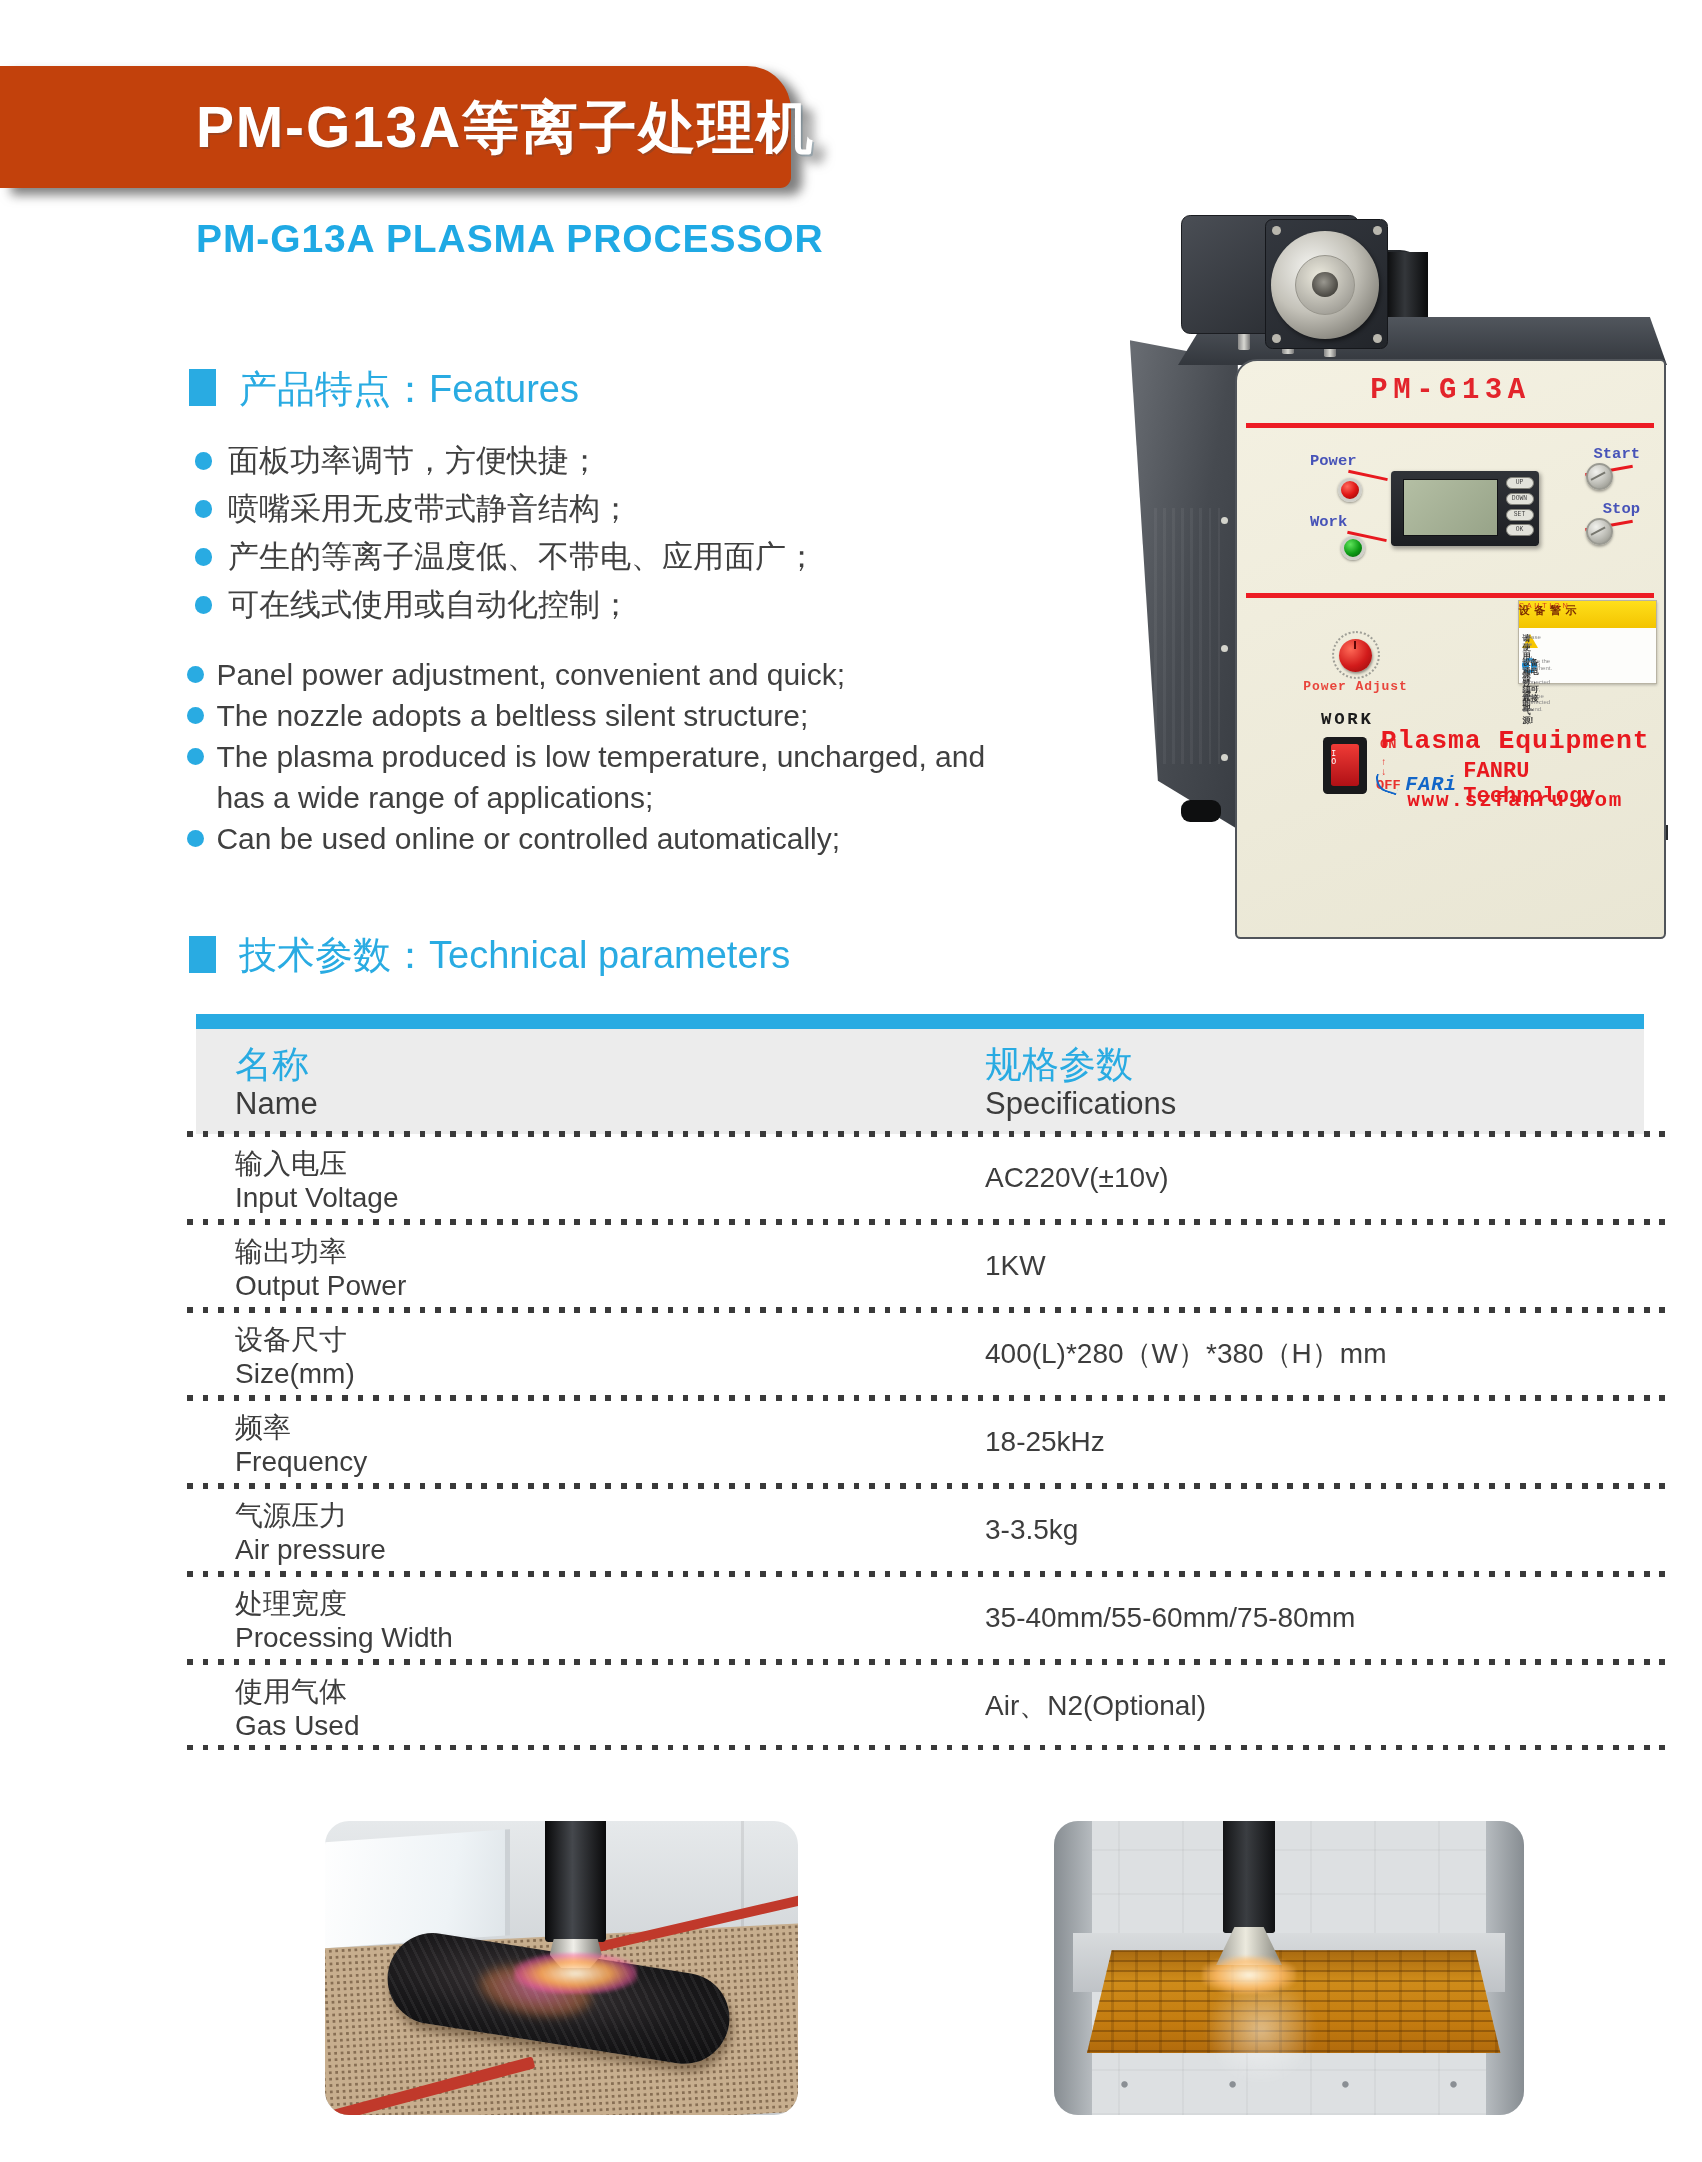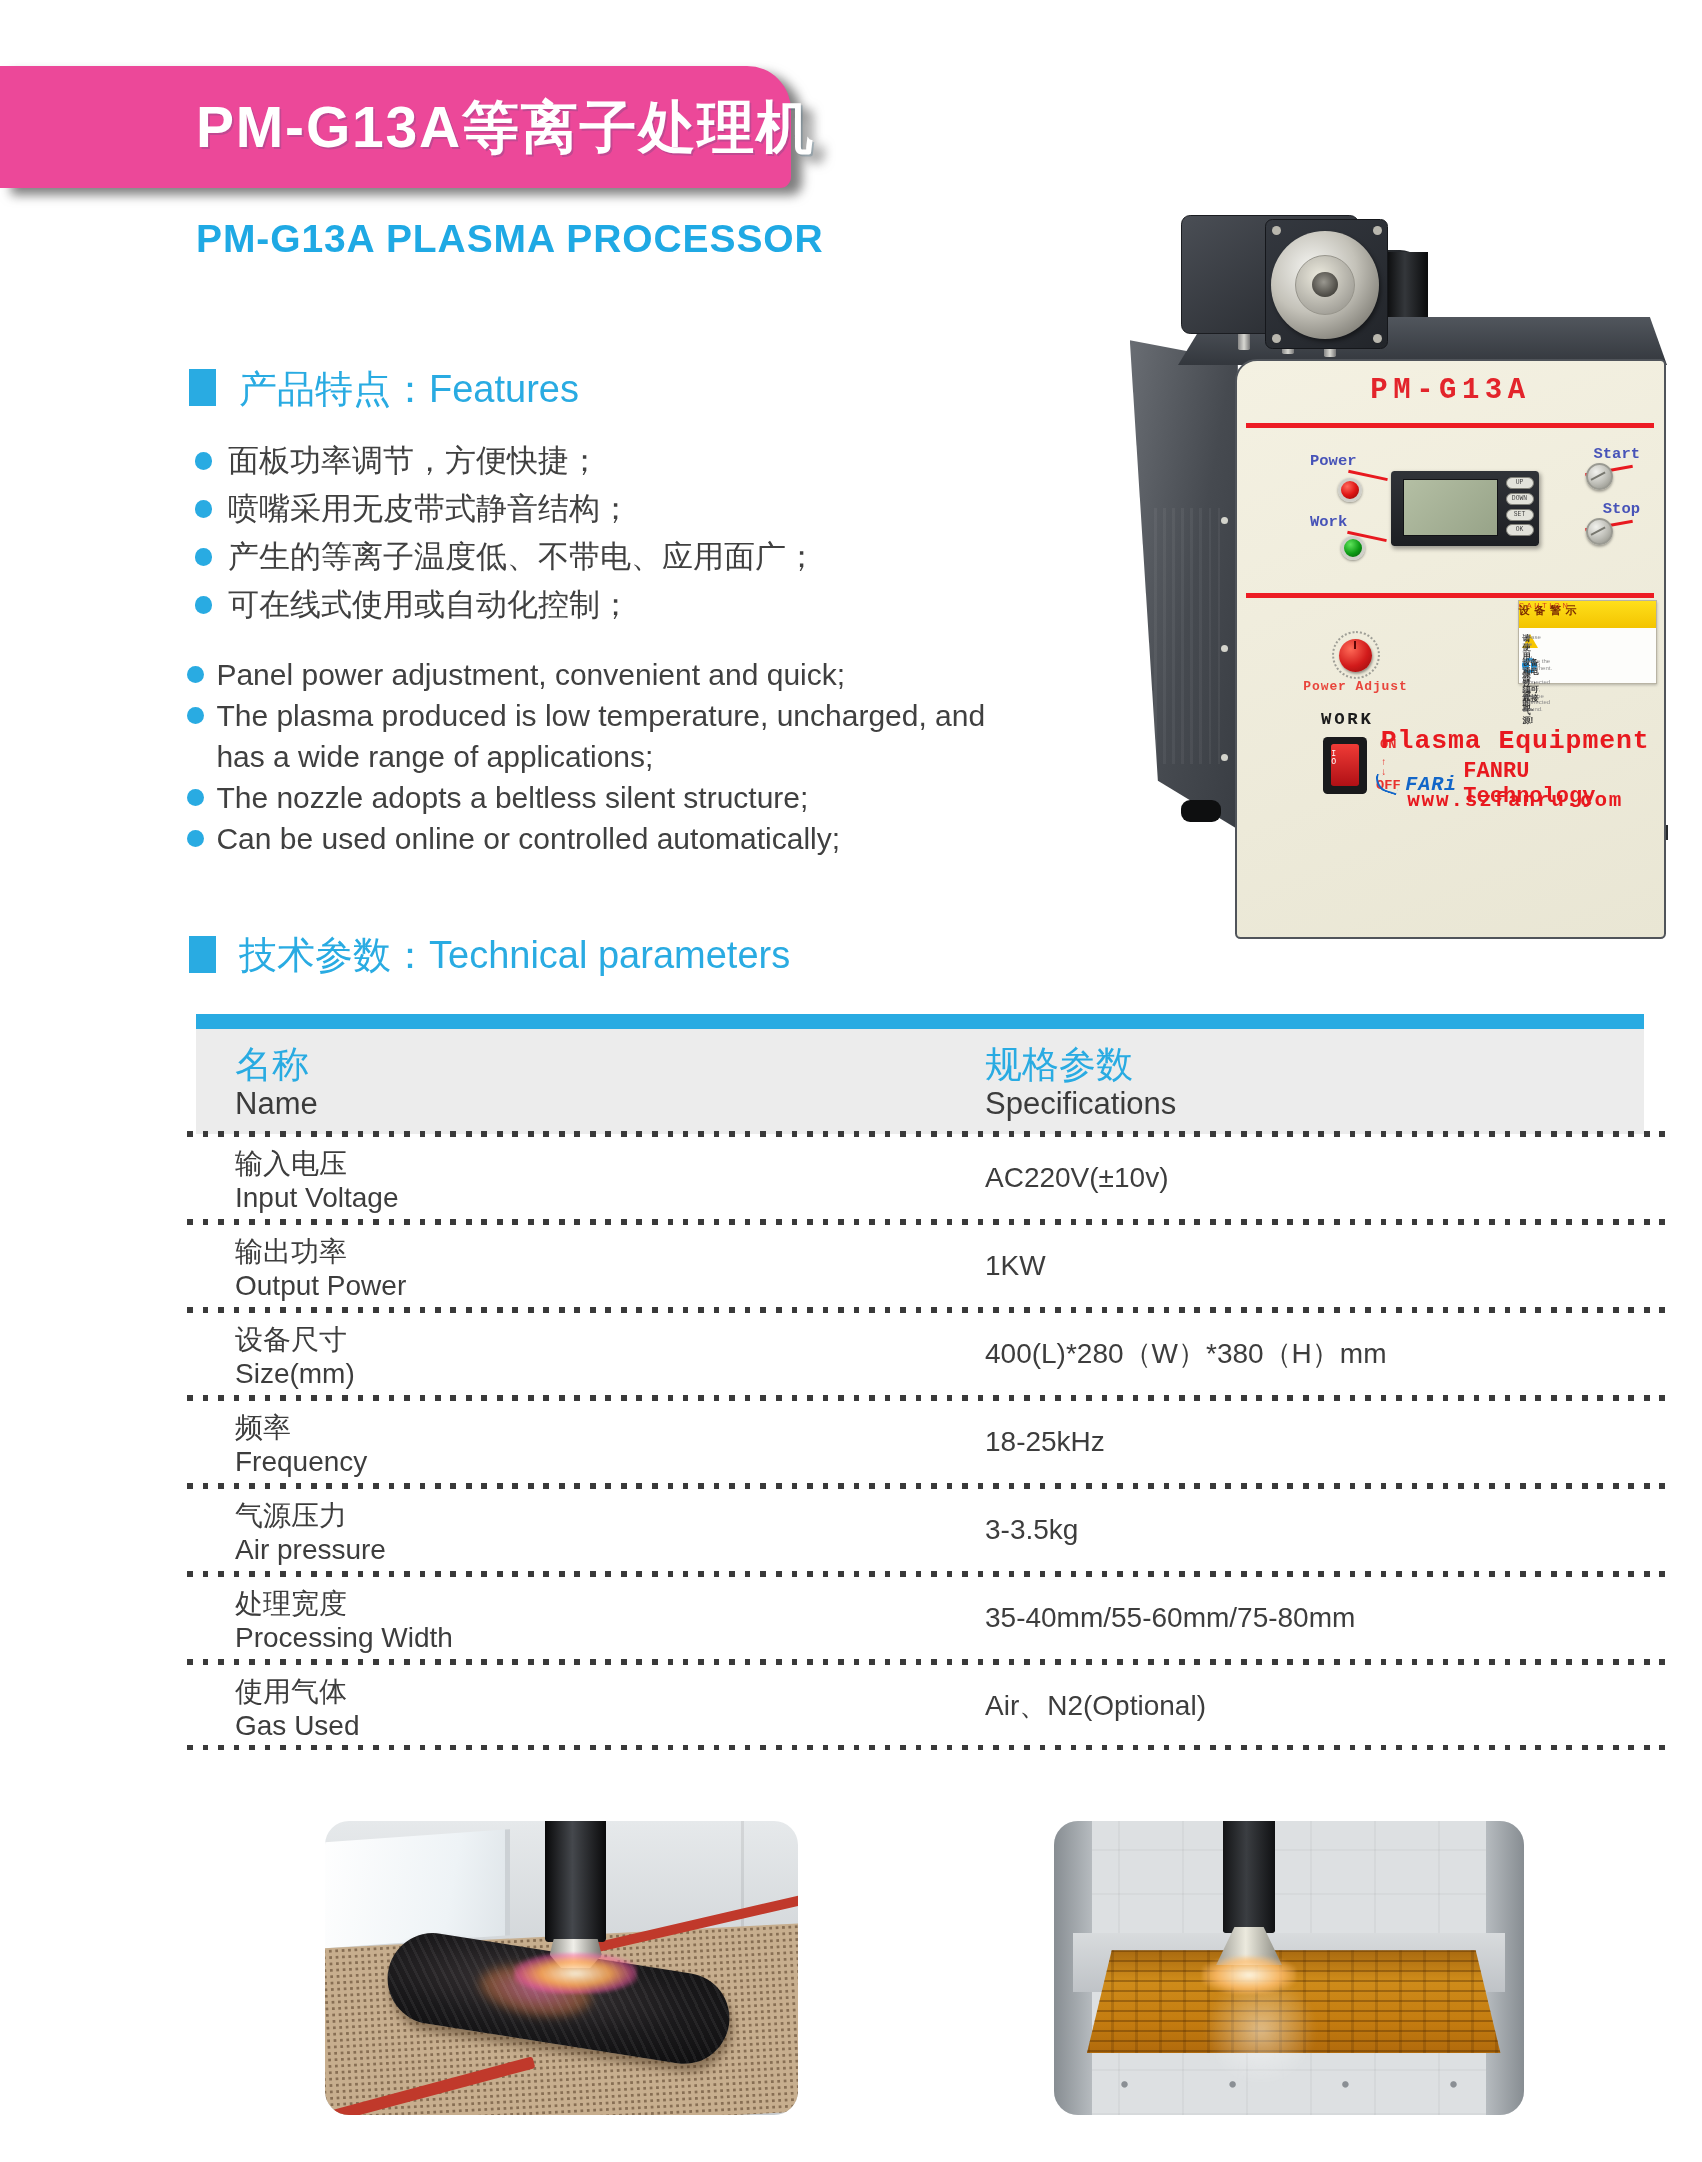--- a/index.html
+++ b/index.html
@@ -1,20 +1,20 @@
 <!DOCTYPE html>
 <html style="font-size:14.6px"><head>
 <meta charset="utf-8">
 <style>
   html,body{margin:0;padding:0;background:#fff;}
   .page{position:relative;width:1702px;height:2163px;background:#ffffff;overflow:hidden;
         font-family:"Liberation Sans", sans-serif;color:#3d3d3d;}
 
   
-  .banner{position:absolute;left:0;top:66px;width:791px;height:122px;background:#ec4899;
+  .banner{position:absolute;left:0;top:66px;width:791px;height:122px;background:#c2410c;
           border-radius:0 44px 11px 0;filter:drop-shadow(11px 7.3px 5.5px rgba(95,95,95,.8));}
   .banner-title{position:absolute;left:196px;top:0;line-height:122px;font-size:57px;font-weight:bold;
           color:#ffffff;letter-spacing:1.8px;text-shadow:1.8px 1.8px 0 rgba(0,70,110,.18);white-space:nowrap;}
   .subtitle{position:absolute;left:196px;top:217px;font-size:39px;font-weight:bold;color:#1fa9e4;
           letter-spacing:0.9px;white-space:nowrap;}
 
   
   .sq{position:absolute;width:27.4px;height:37px;background:#29abe2;}
   .sec-title{position:absolute;font-size:38px;color:#29abe2;white-space:nowrap;font-weight:500;}
 
@@ -210,25 +210,25 @@
         <span>可在线式使用或自动化控制；</span>
       </li>
     </ul>
   <ul class="feat-en">
       <li>
         <span class="dot"></span>
         <span>Panel power adjustment, convenient and quick;</span>
       </li>
       <li>
         <span class="dot"></span>
+        <span>The nozzle adopts a beltless silent structure;</span>
+      </li>
+      <li>
+        <span class="dot"></span>
         <span>The plasma produced is low temperature, uncharged, and has a wide range of applications;</span>
-      </li>
-      <li>
-        <span class="dot"></span>
-        <span>The nozzle adopts a beltless silent structure;</span>
       </li>
       <li>
         <span class="dot"></span>
         <span>Can be used online or controlled automatically;</span>
       </li>
     </ul>
 
   <div class="machine">
     <div class="m-side">
       <div class="m-vents"></div>

